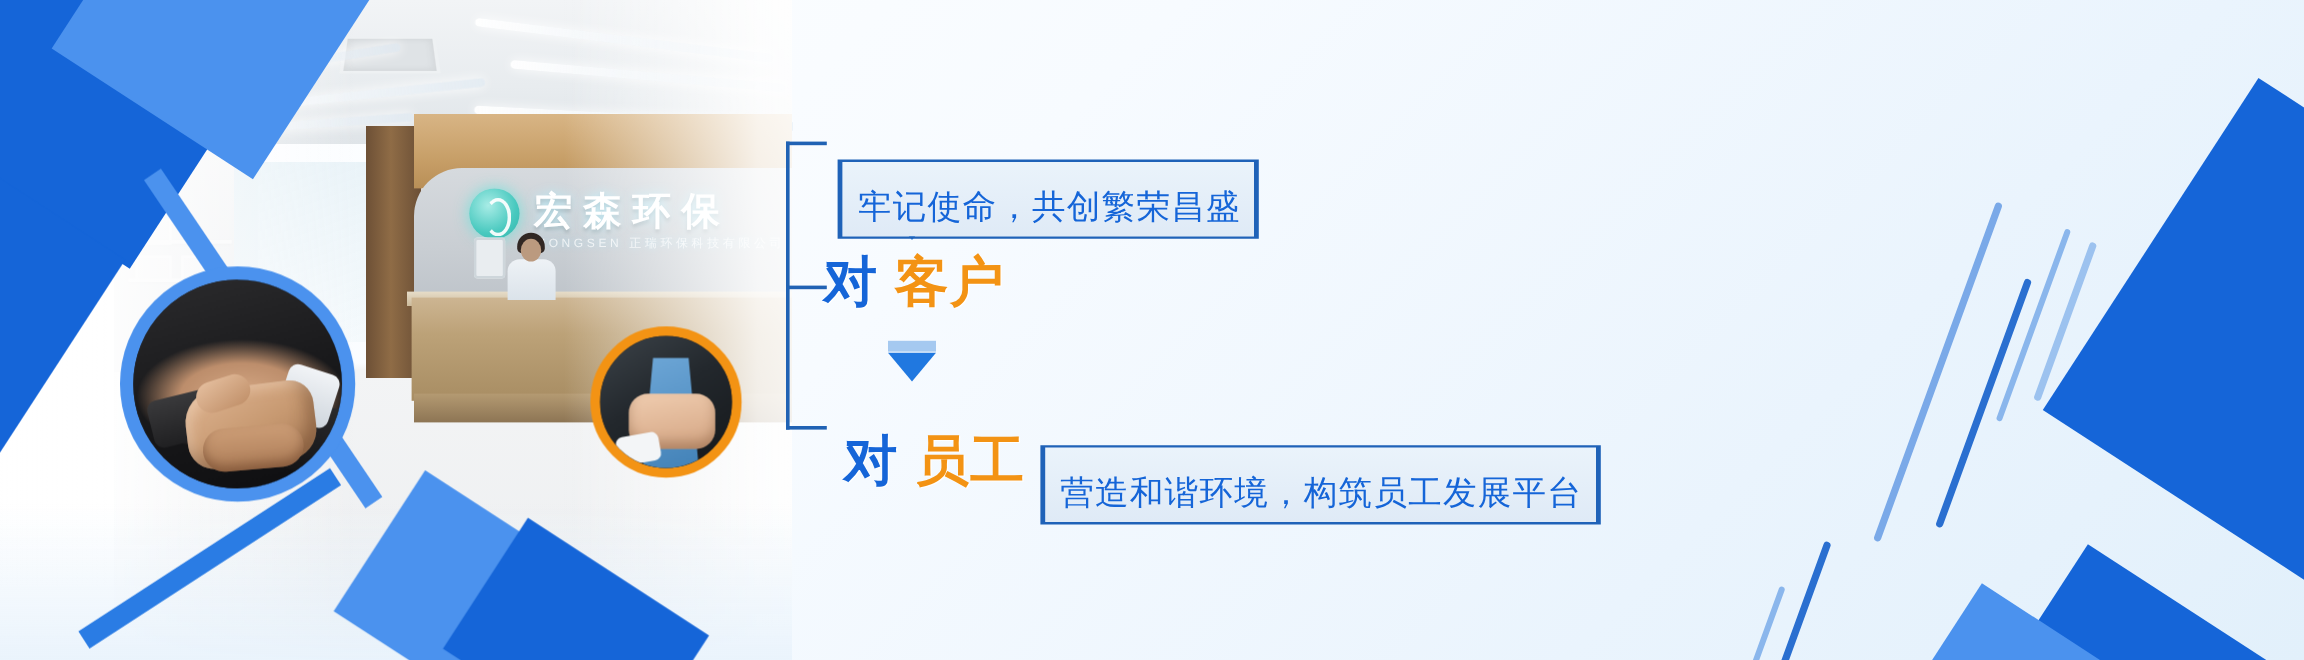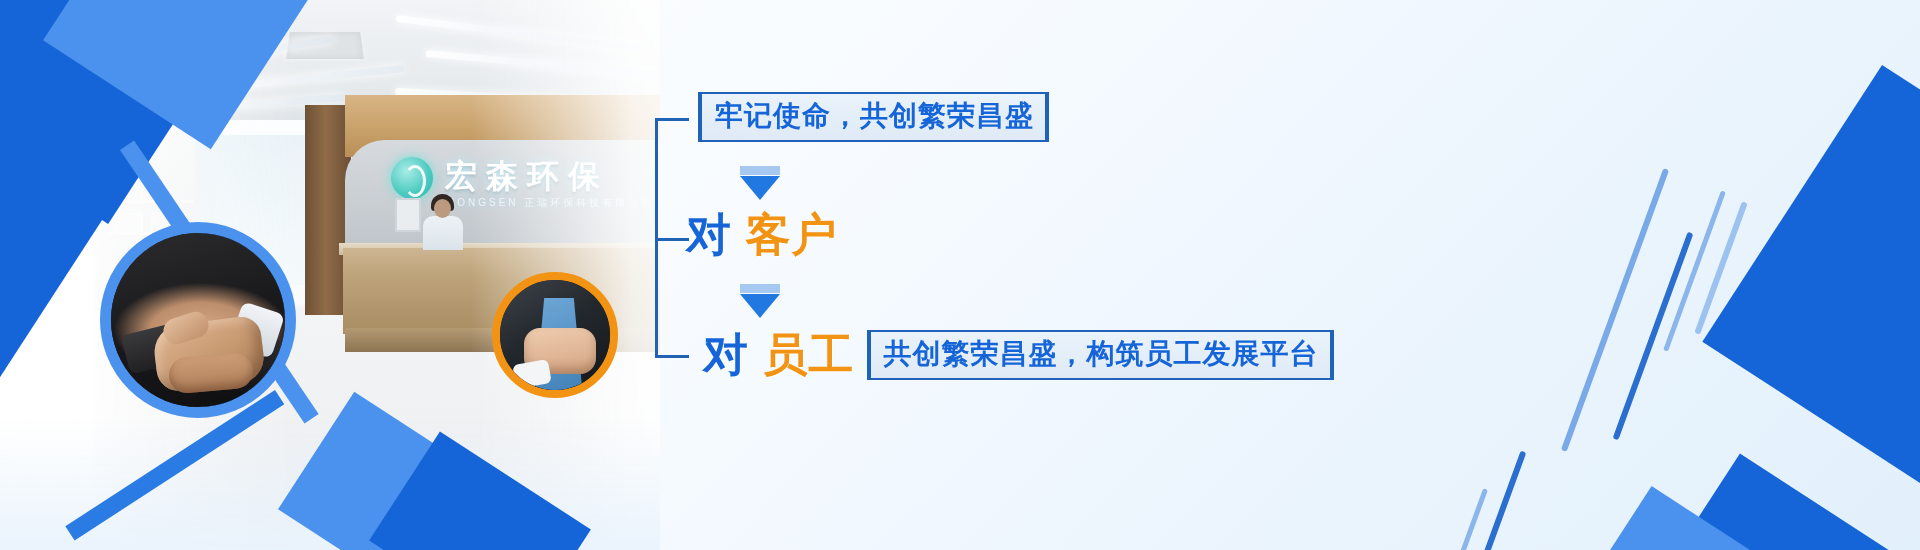--- a/index.html
+++ b/index.html
@@ -374,31 +374,32 @@
     color: #1565d8;
     text-shadow: 1px 1px 0 rgba(255,255,255,.9);
   }
   .head-orange {
     color: #f39314;
     text-shadow: 1px 1px 0 rgba(255,255,255,.9);
   }
   .row-box {
     margin-left: 12px;
     position: relative;
-    padding: 7px 11px 8px 13px;
+    padding: 23px 11px 8px 13px;
     background: linear-gradient(180deg, #eaf3fb, #dfeaf6);
     border-top: 2px solid #1f62b8;
     border-bottom: 2px solid #1f62b8;
     border-left: 4px solid #1f62b8;
     border-right: 4px solid #1f62b8;
     color: #1565d8;
     font-size: 28px;
-    font-weight: bold;
+    font-weight: normal;
     letter-spacing: 1px;
     line-height: 1.1;
+    margin-top: 41px;
   }
 
   
   .arrow {
     position: absolute;
     width: 40px; height: 34px;
   }
   .arrow .a-top {
     position: absolute; left: 0; top: 0;
     width: 40px; height: 9px;
@@ -525,17 +526,17 @@
         <span class="head-blue">对</span>
         <span class="head-orange">客户</span>
       </div>
     </div>
 
     <div class="row row3">
       <div class="row-head">
         <span class="head-blue">对</span>
         <span class="head-orange">员工</span>
       </div>
-      <div class="row-box">共创繁荣昌盛，构筑员工发展平台</div>
+      <div class="row-box">营造和谐环境，构筑员工发展平台</div>
     </div>
 
   </div>
 </div>
 
 </body></html>

